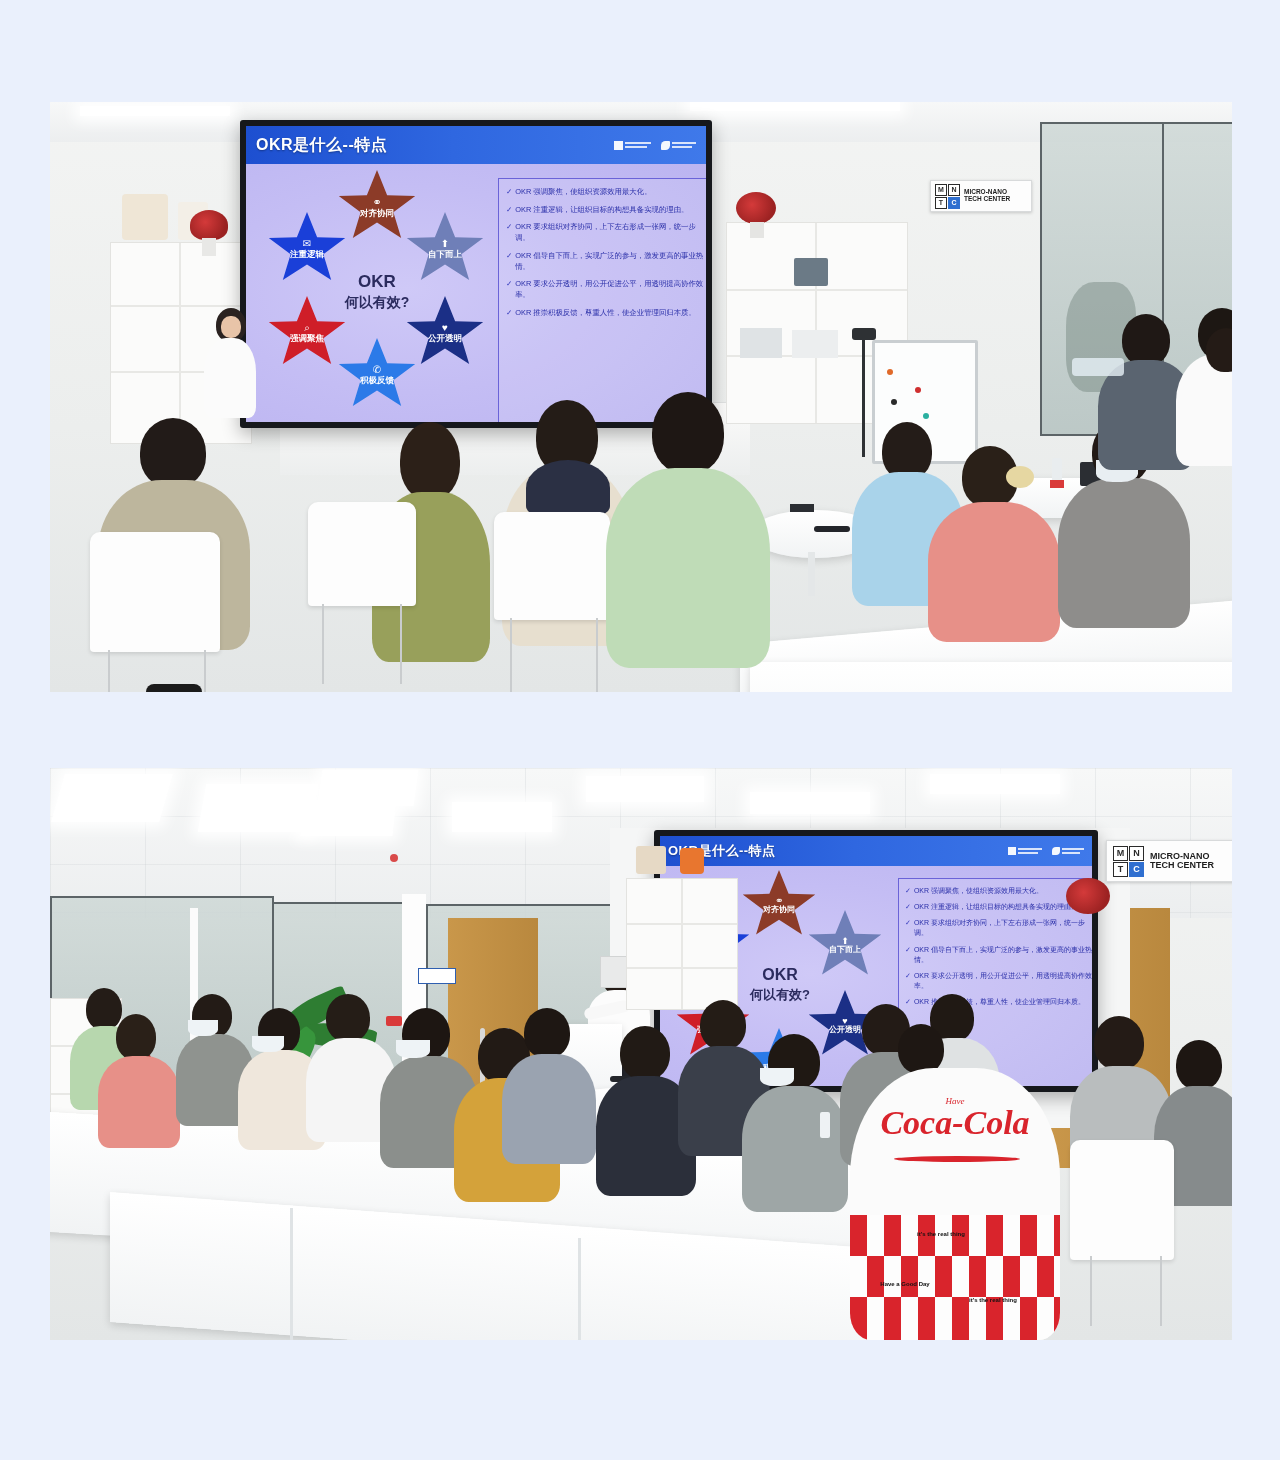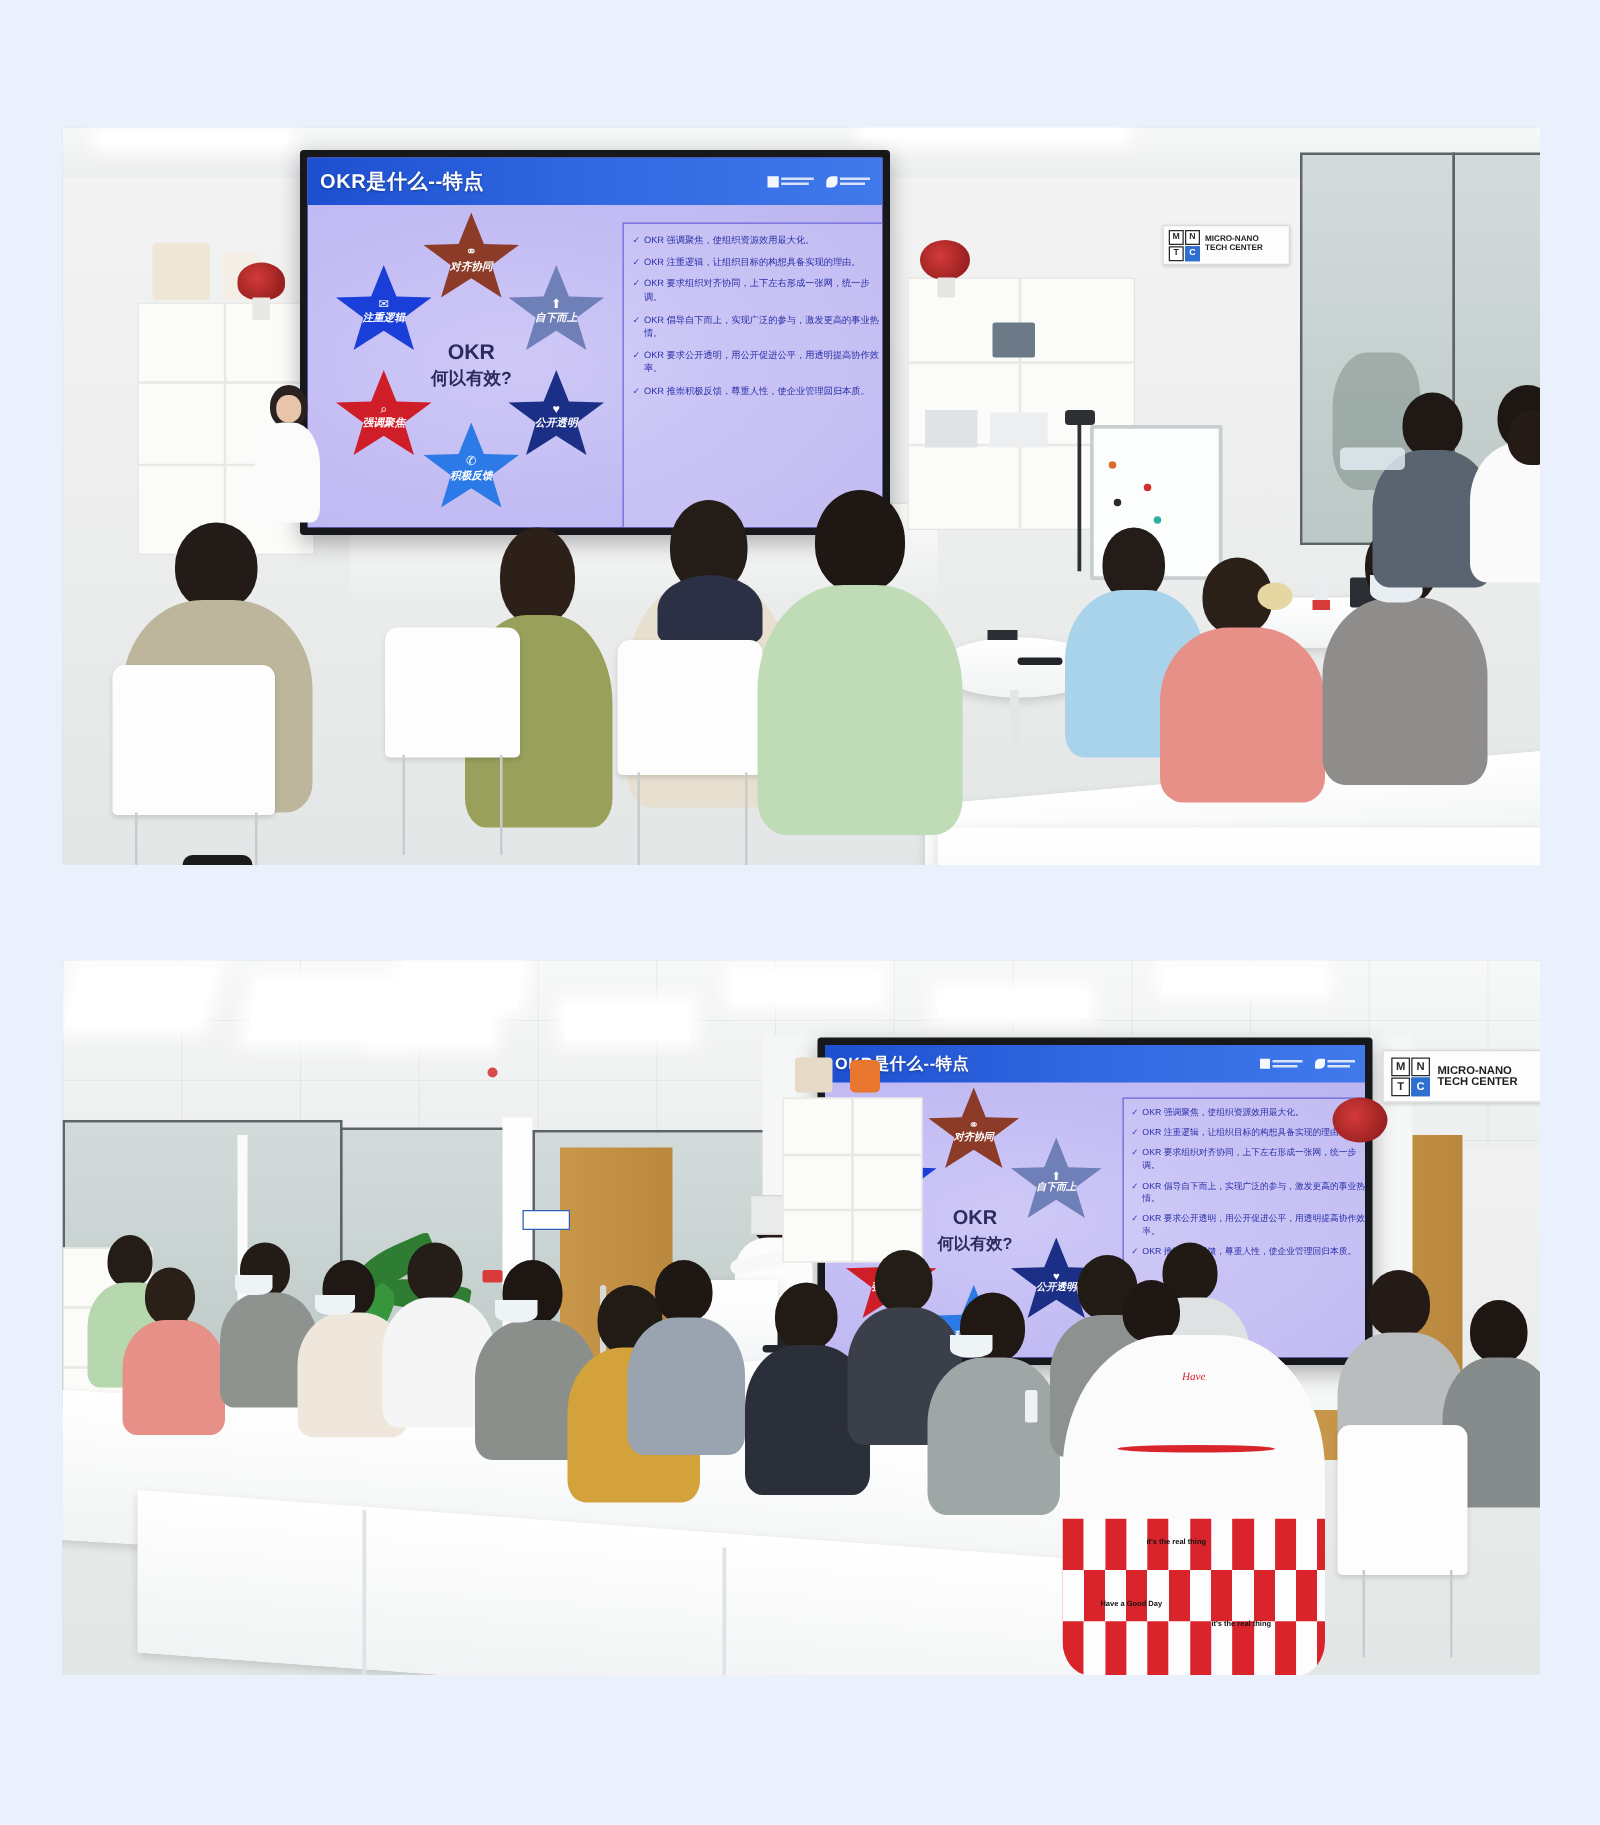--- a/index.html
+++ b/index.html
@@ -47,21 +47,21 @@
   .logo-txt{display:flex;flex-direction:column;}
   .logo-txt i{display:block;background:rgba(255,255,255,.85);font-style:normal;}
 
   
   .stars{position:absolute;}
   .star{position:absolute;
      clip-path:polygon(50% 0%,63% 34%,99% 35%,71% 57%,81% 92%,50% 71%,19% 92%,29% 57%,1% 35%,37% 34%);
      display:flex;flex-direction:column;align-items:center;justify-content:center;
      filter:drop-shadow(0 2px 3px rgba(80,70,160,.45));}
   .star .ico{color:#fff;line-height:1;}
-  .star .lbl{color:#fff;font-weight:bold;white-space:nowrap;line-height:1;font-style:italic;}
+  .star .lbl{color:#fff;font-weight:bold;white-space:nowrap;line-height:1;}
   .star-center{position:absolute;display:flex;flex-direction:column;
      align-items:center;justify-content:center;color:#2b2b5e;font-weight:bold;text-align:center;}
 
   
   .bullets{position:absolute;border:1px solid #6a63d8;background:rgba(255,255,255,.10);}
   .bullet{display:flex;color:#2a2fa8;line-height:1.45;}
   .bullet .chk{color:#3b40bf;margin-right:3px;flex:0 0 auto;}
 
   
   .box{position:absolute;}
@@ -567,20 +567,21 @@
       <div class="person" style="left:1104px;top:272px;width:90px;height:160px;">
         <div class="head" style="left:22px;top:0;width:46px;height:50px;background:#1d1612;"></div>
         <div class="body" style="left:0px;top:46px;width:92px;height:120px;background:#868b8c;"></div>
       </div>
 
       <div class="person" style="left:826px;top:256px;width:90px;height:120px;">
         <div class="head" style="left:22px;top:0;width:46px;height:50px;background:#1e1713;"></div>
       </div>
       <div class="cola" style="left:800px;top:300px;width:210px;height:272px;">
         <div class="cola-enjoy" style="top:28px;font-size:9px;font-family:'Liberation Serif',serif;font-style:italic;">Have</div>
+        <div class="cola-word" style="top:36px;font-size:34px;">Coca-Cola</div>
         <div class="cola-swoosh" style="left:44px;top:88px;width:126px;"></div>
         <div class="cola-check">
           <div class="rowshift" style="top:33%;"></div>
           <div style="position:absolute;left:64px;top:16px;font-size:6px;color:#111;font-weight:bold;text-align:center;width:54px;">it's the real thing</div>
           <div style="position:absolute;left:28px;top:66px;font-size:6px;color:#111;font-weight:bold;text-align:center;width:54px;">Have a Good Day</div>
           <div style="position:absolute;left:118px;top:82px;font-size:6px;color:#111;font-weight:bold;text-align:center;width:50px;">it's the real thing</div>
         </div>
       </div>
       <div class="chair" style="left:1020px;top:372px;width:104px;height:120px;"></div>
       <div class="chair-leg" style="left:1040px;top:488px;height:70px;"></div>

